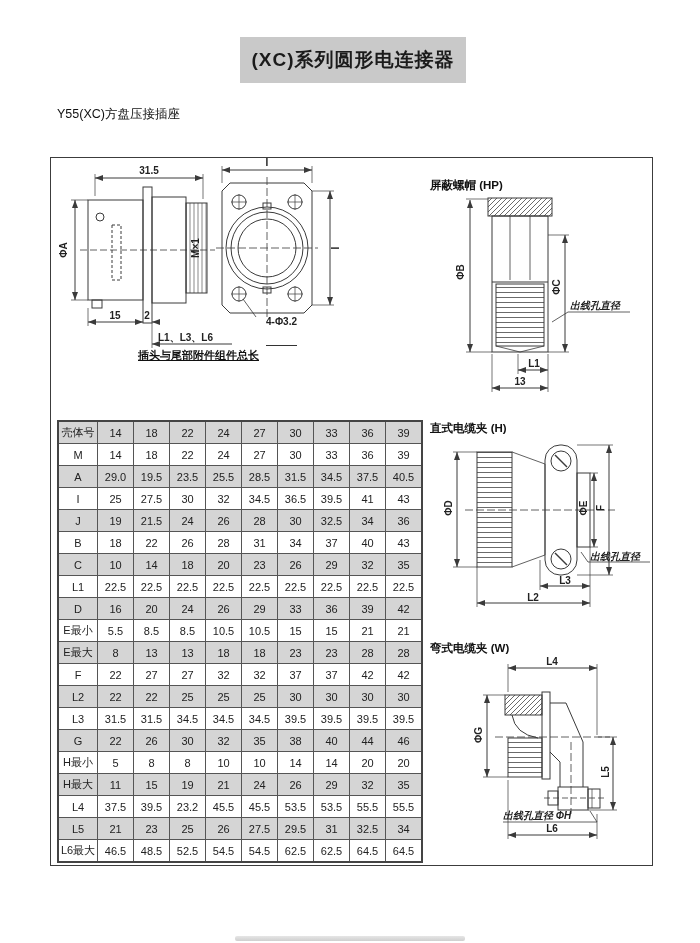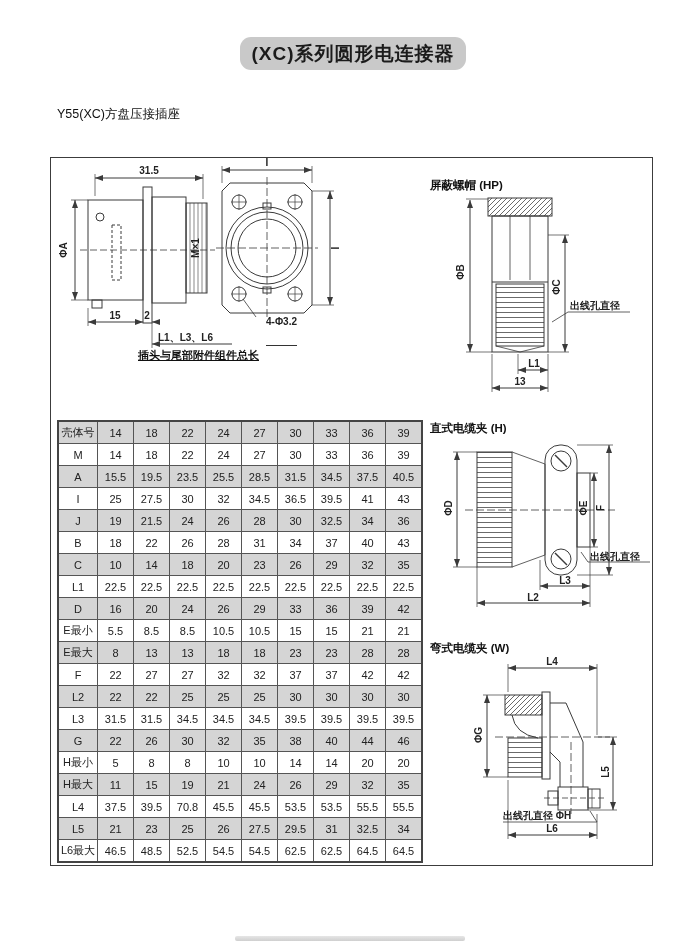--- a/index.html
+++ b/index.html
@@ -1,30 +1,30 @@
 <!DOCTYPE html>
 <html><head>
 <meta charset="utf-8">
 <style>
   html,body{margin:0;padding:0;background:#fff;}
   #page{position:relative;width:700px;height:943px;background:#fff;overflow:hidden;
         font-family:"Liberation Sans","DejaVu Sans",sans-serif;color:#1a1a1a;}
   .abs{position:absolute;}
-  #title-bar{left:240px;top:37px;width:226px;height:33px;background:#c9c9c9;
+  #title-bar{left:240px;top:37px;width:226px;height:46px;background:#c9c9c9;
              display:flex;align-items:center;justify-content:center;
-             font-size:19px;font-weight:bold;letter-spacing:1px;color:#1b1b1b;border-radius:11px;}
+             font-size:19px;font-weight:bold;letter-spacing:1px;color:#1b1b1b;}
   #subtitle{left:57px;top:106px;font-size:12.5px;color:#111;}
   #description{left:57px;top:110px;width:600px;font-size:12.5px;line-height:18px;color:#111;}
   #outer-box{left:50px;top:157px;width:601px;height:707px;border:1px solid #3c3c3c;}
   svg.lineart{left:0;top:0;pointer-events:none;}
   .dim{font-size:10px;font-weight:bold;color:#222;white-space:nowrap;}
   .vlabel{width:44px;height:12px;line-height:12px;text-align:center;
           transform:rotate(-90deg);transform-origin:center center;
           font-size:10px;font-weight:bold;color:#222;white-space:nowrap;}
-  .note{font-size:10px;font-weight:bold;color:#222;white-space:nowrap;}
+  .note{font-size:10px;font-weight:bold;color:#222;white-space:nowrap;font-style:italic;}
   .sec-title{font-size:11.5px;font-weight:bold;color:#111;white-space:nowrap;}
   .caption{font-size:11px;font-weight:bold;color:#111;white-space:nowrap;}
   #dim-table{left:57px;top:420px;border-collapse:collapse;table-layout:fixed;
              font-size:11px;color:#222;background:#fff;border:2px solid #444;}
   #dim-table td,#dim-table th{border:1px solid #555;height:21px;padding:0;
              text-align:center;font-weight:normal;overflow:hidden;}
   #dim-table th{background:#d5d5d5;margin-top:38px;}
   #dim-table tbody tr:nth-child(even){background:#d5d5d5;}
   #dim-table .lbl{width:38px;}
   #dim-table .val{width:35px;}
@@ -276,21 +276,21 @@
           <td class="val">22</td>
           <td class="val">24</td>
           <td class="val">27</td>
           <td class="val">30</td>
           <td class="val">33</td>
           <td class="val">36</td>
           <td class="val">39</td>
         </tr>
         <tr>
           <td class="lbl">A</td>
-          <td class="val">15.5</td>
+          <td class="val">29.0</td>
           <td class="val">19.5</td>
           <td class="val">23.5</td>
           <td class="val">25.5</td>
           <td class="val">28.5</td>
           <td class="val">31.5</td>
           <td class="val">34.5</td>
           <td class="val">37.5</td>
           <td class="val">40.5</td>
         </tr>
         <tr>
@@ -458,21 +458,21 @@
           <td class="val">24</td>
           <td class="val">26</td>
           <td class="val">29</td>
           <td class="val">32</td>
           <td class="val">35</td>
         </tr>
         <tr>
           <td class="lbl">L4</td>
           <td class="val">37.5</td>
           <td class="val">39.5</td>
-          <td class="val">70.8</td>
+          <td class="val">23.2</td>
           <td class="val">45.5</td>
           <td class="val">45.5</td>
           <td class="val">53.5</td>
           <td class="val">53.5</td>
           <td class="val">55.5</td>
           <td class="val">55.5</td>
         </tr>
         <tr>
           <td class="lbl">L5</td>
           <td class="val">21</td>

